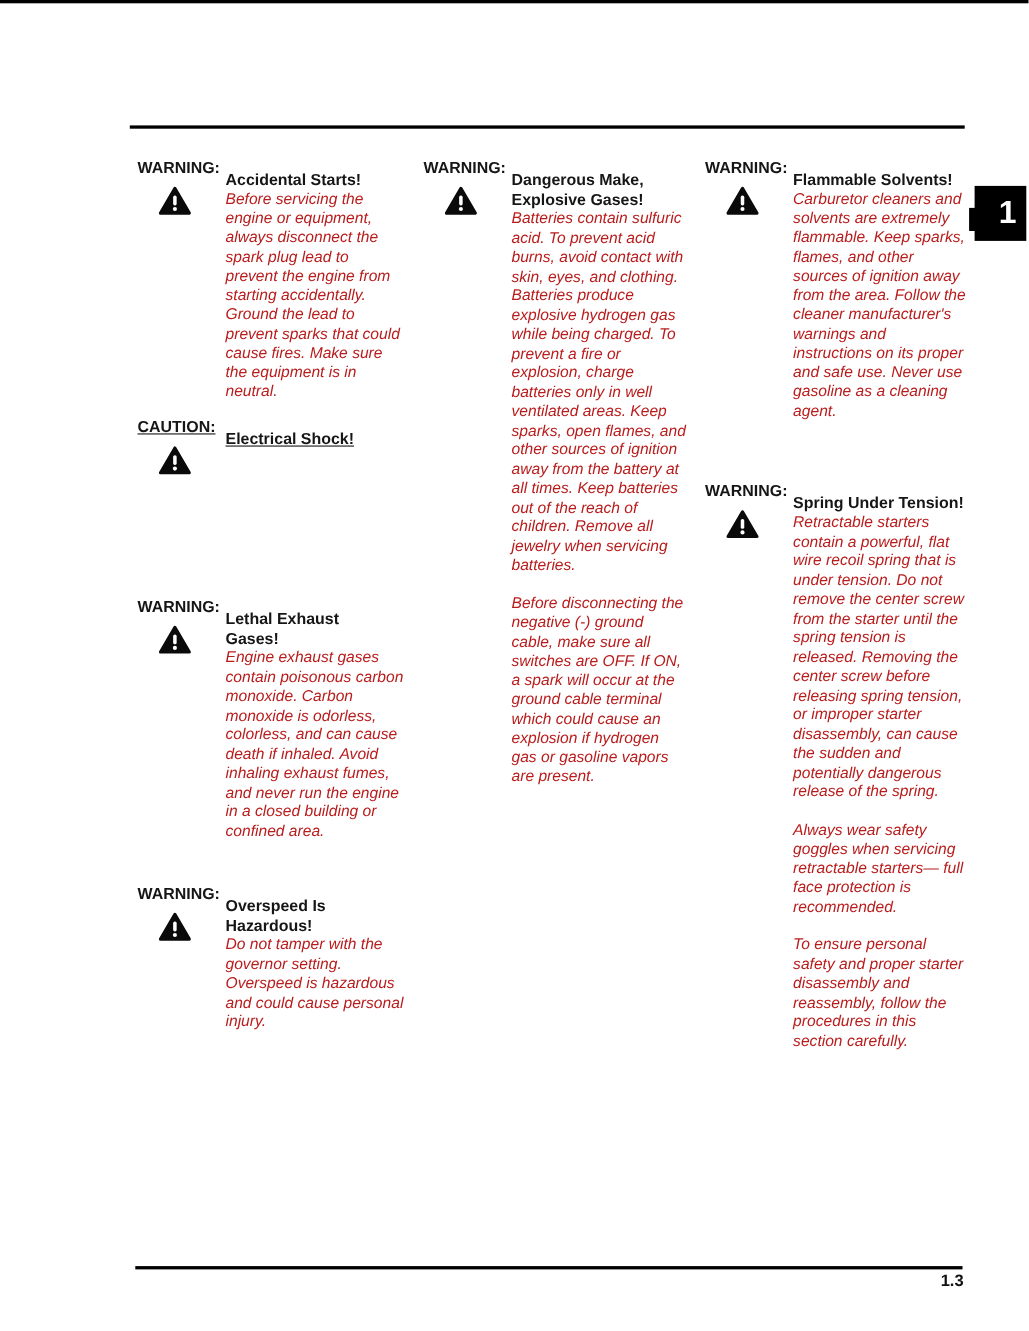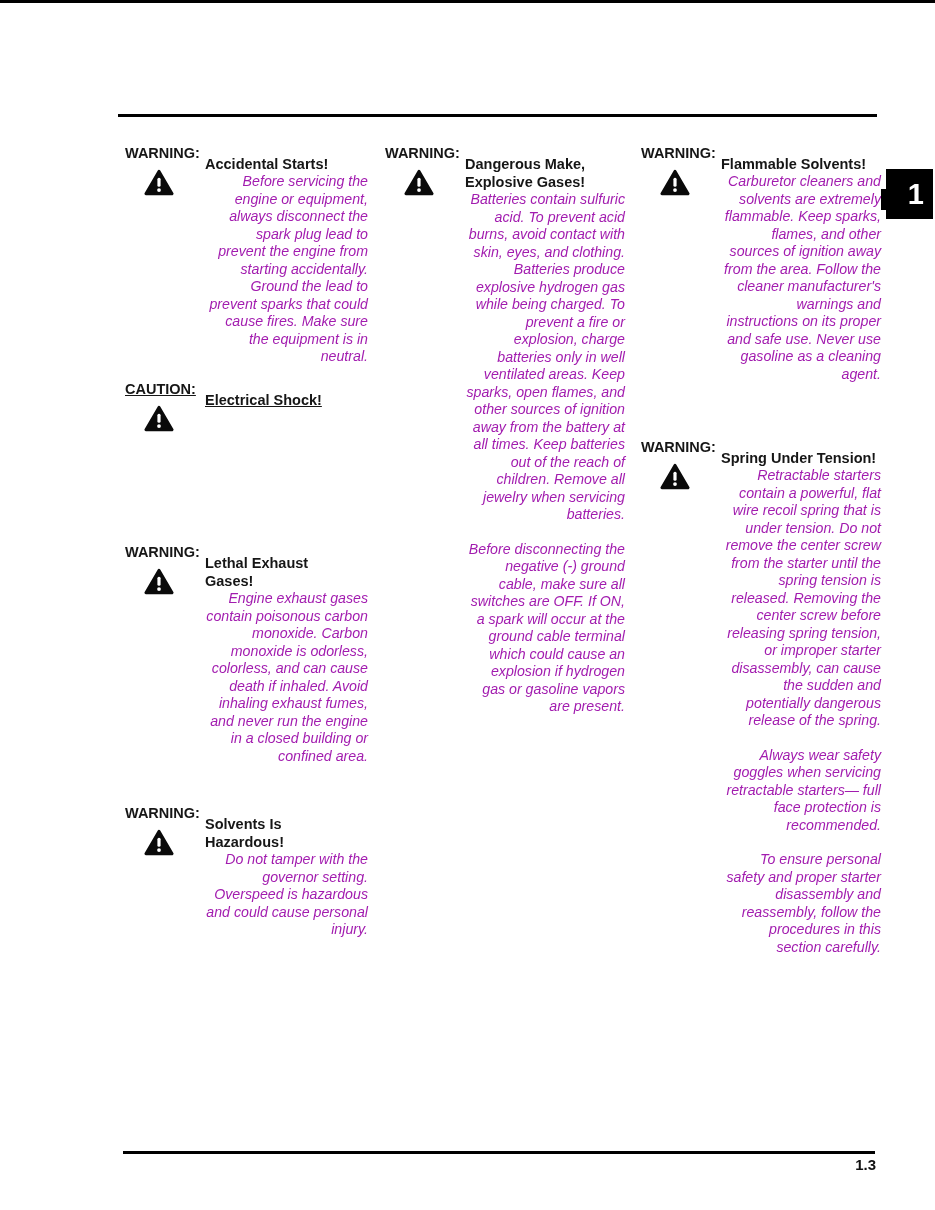--- a/index.html
+++ b/index.html
@@ -44,22 +44,21 @@
   .warn-icon { margin: 7px 0 0 19px; width: 30px; height: 27px; }
   .warn-icon svg { display: block; }
   .content-col { flex: 1 1 auto; min-width: 0; }
   .warn-title { font-weight: bold; font-size: 14.5px; margin-top: 11px; }
   .title-line { line-height: 18px; white-space: nowrap; }
   .warn-body p {
     margin: 0 0 17px 0;
     font-style: italic;
     font-size: 14.2px;
     line-height: 17.5px;
-    color: #a21caf;
-    text-align: right;
+    color: #b91c1c;
   }
   .warn-body p:last-child { margin-bottom: 0; }
   
   .c1-s1 { top: 0; }   .c1-s2 { top: 236px; text-decoration: underline; } .c1-s3 { top: 399px; } .c1-s4 { top: 660px; }
   .c2-s1 { top: 0; }
   .c3-s1 { top: 0; }   .c3-s2 { top: 294px; }
 </style>
 </head>
 <body>
 
@@ -135,21 +134,21 @@
       <div class="warn-icon">
         <svg width="30" height="27" viewBox="0 0 32 28">
             <path d="M16 2 L30 26 L2 26 Z" fill="#0a0a0a" stroke="#0a0a0a" stroke-width="3" stroke-linejoin="round"></path>
             <rect x="14.3" y="9" width="3.4" height="9.5" rx="1.6" fill="#fff"></rect>
             <circle cx="16" cy="22" r="2" fill="#fff"></circle>
           </svg>
       </div>
     </div>
     <div class="content-col">
       <div class="warn-title">
-        <div class="title-line">Solvents Is</div>
+        <div class="title-line">Overspeed Is</div>
         <div class="title-line">Hazardous!</div>
       </div>
       <div class="warn-body">
         <p>Do not tamper with the governor setting. Overspeed is hazardous and could cause personal injury.</p>
       </div>
     </div>
   </div>
 </div>
 
 <div class="col col-2">

